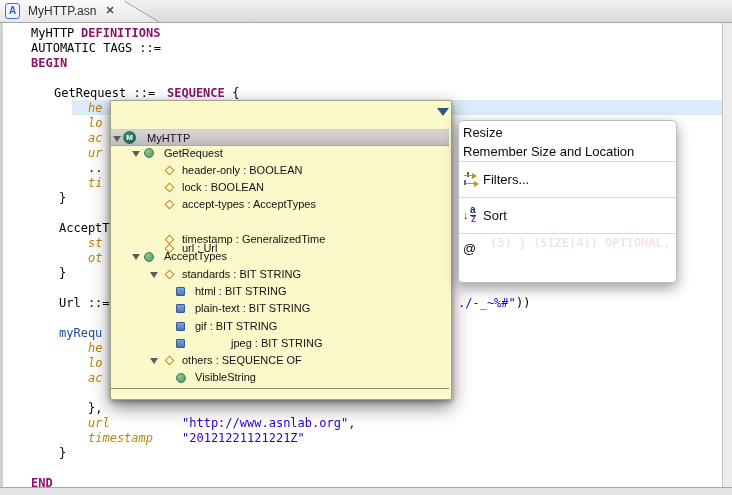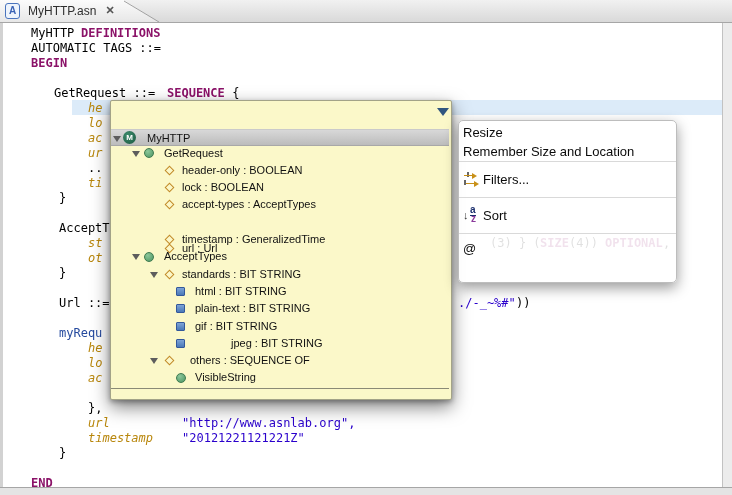--- a/index.html
+++ b/index.html
@@ -270,21 +270,21 @@
           <div class="ic ic-bit" style="left: 65px;"></div>
           <div class="tree-label" style="left: 84px;">gif : BIT STRING</div>
         </div>
         <div class="tree-row" style="top: 233.8px;">
           <div class="ic ic-bit" style="left: 65px;"></div>
           <div class="tree-label" style="left: 84px; padding-left: 36px;">jpeg : BIT STRING</div>
         </div>
         <div class="tree-row" style="top: 251.1px;">
           <div class="tree-arrow" style="left: 39px;"></div>
           <div class="ic ic-field" style="left: 55px;"></div>
-          <div class="tree-label" style="left: 71px; margin-left: 8px;">others : SEQUENCE OF</div>
+          <div class="tree-label" style="left: 71px;">others : SEQUENCE OF</div>
         </div>
         <div class="tree-row" style="top: 268.4px;">
           <div class="ic ic-type" style="left: 65px;"></div>
           <div class="tree-label" style="left: 84px;">VisibleString</div>
         </div>
       </div>
     <div class="popup-sep"></div>
     <div class="popup-foot"></div>
   </div>
 

